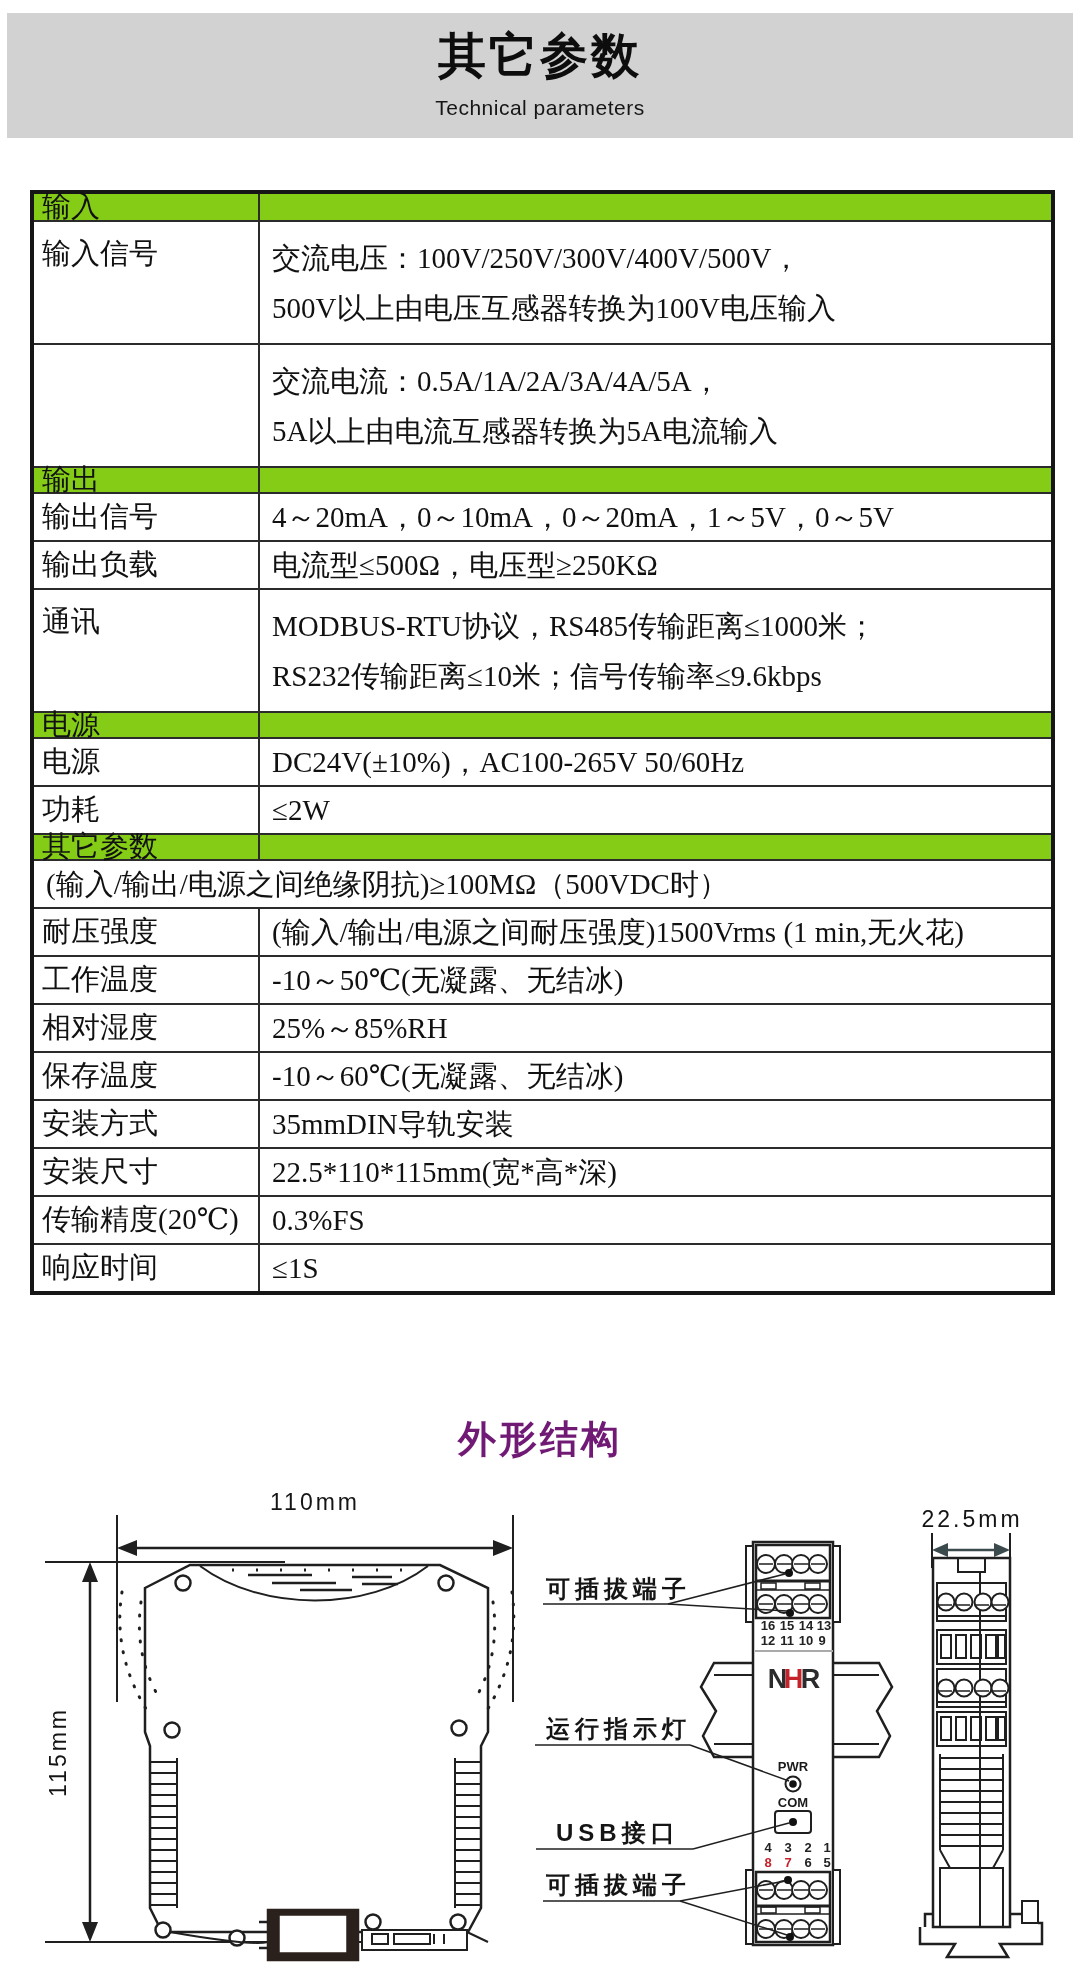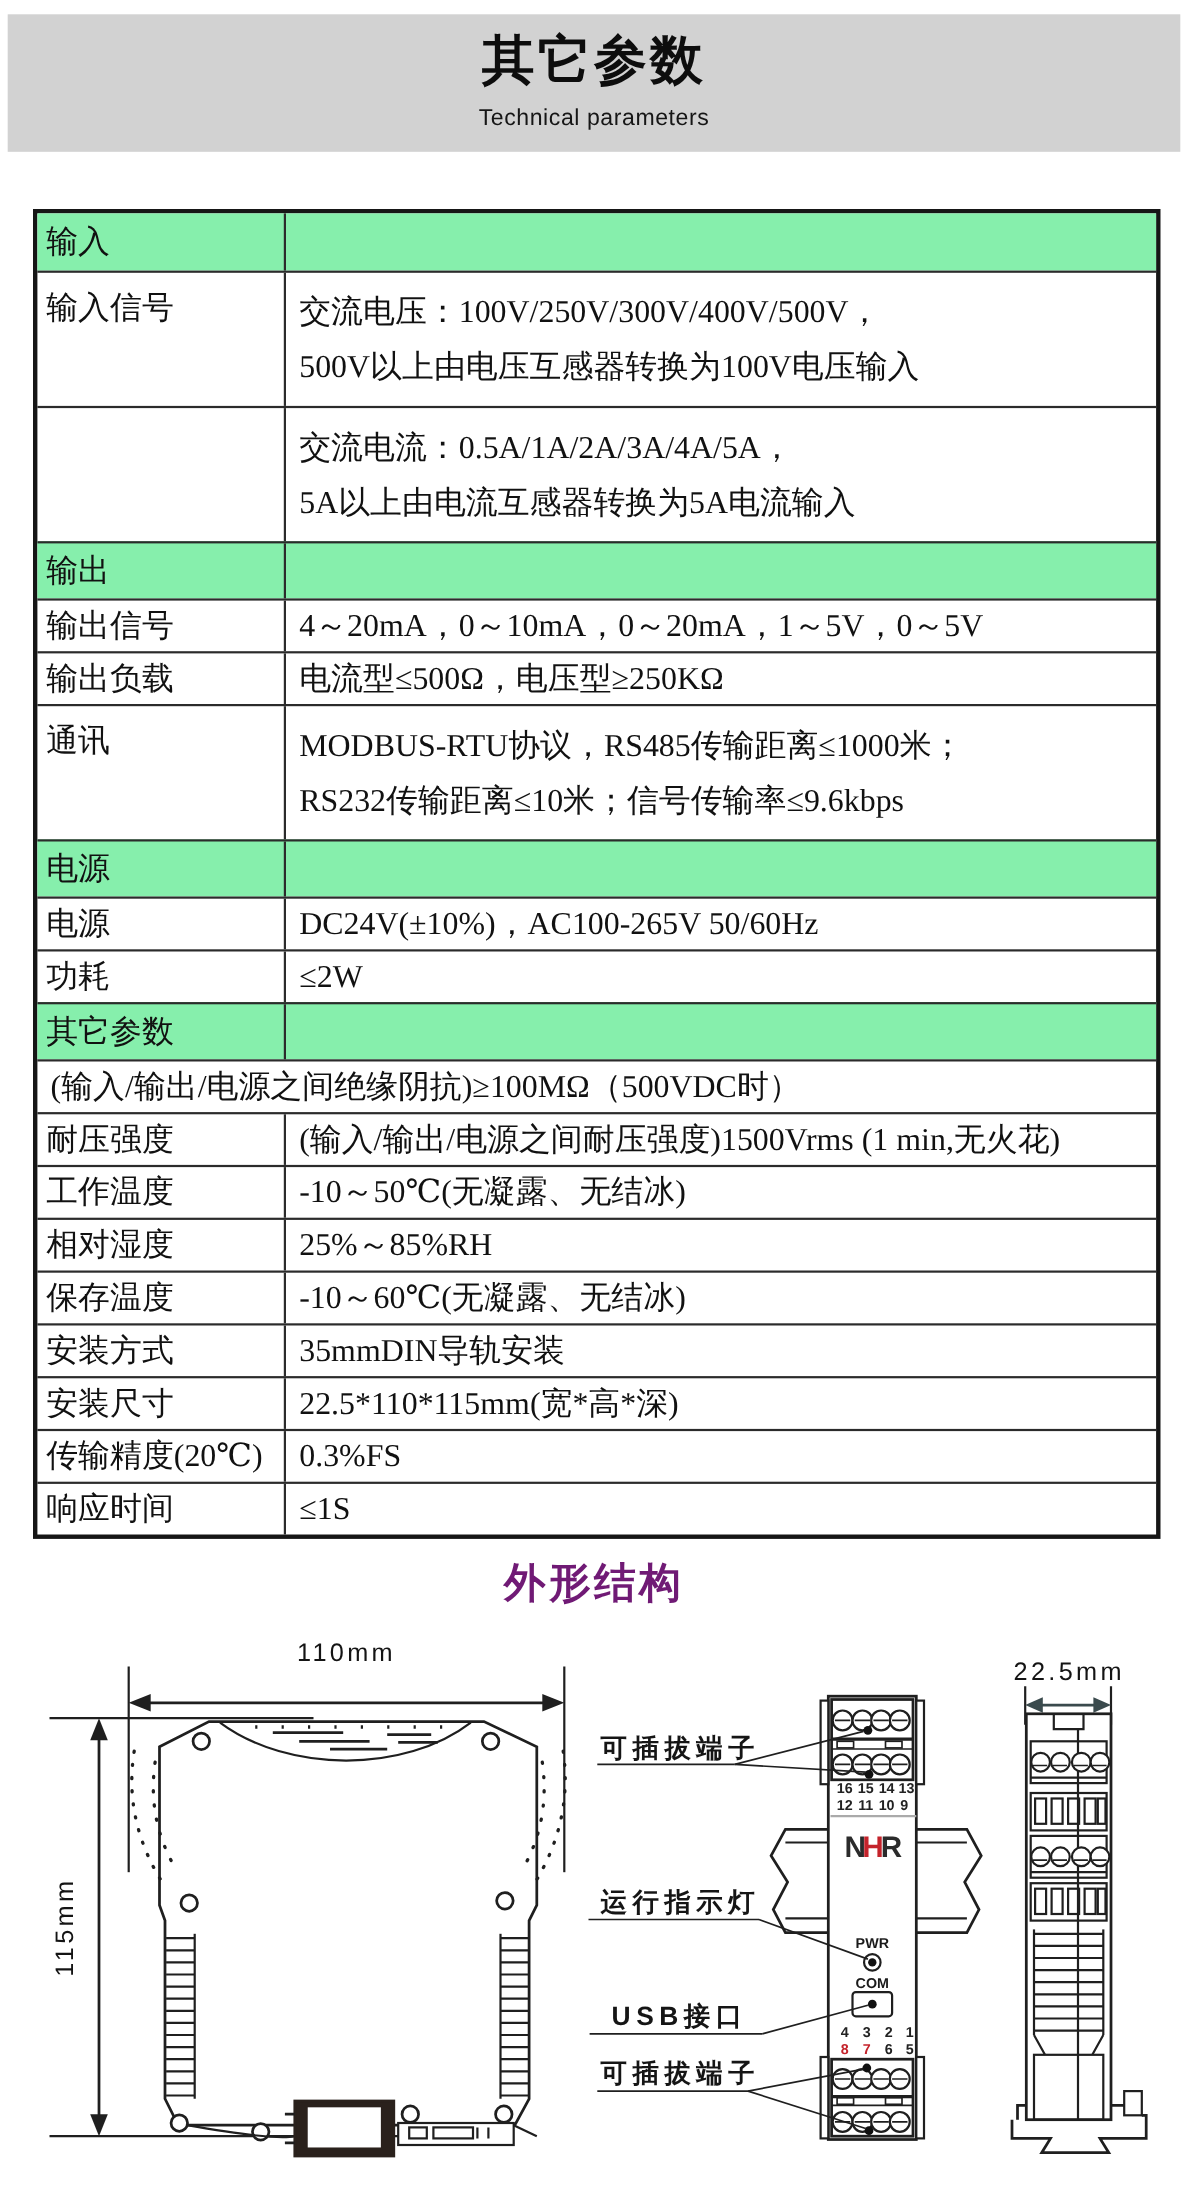--- a/index.html
+++ b/index.html
@@ -12,21 +12,21 @@
   .banner .title{font-family:"Liberation Sans","DejaVu Sans",sans-serif;font-weight:bold;
                  font-size:48px;letter-spacing:3px;color:#0d0d0d;line-height:1.05;}
   .banner .subtitle{font-family:"Liberation Sans","DejaVu Sans",sans-serif;font-size:21px;
                     color:#161616;letter-spacing:0.5px;margin-top:14px;}
 
   
   .spec-table{position:absolute;left:30px;top:190px;width:1025px;border:4px solid #161616;
               box-sizing:border-box;background:#fff;}
   .t-row{display:flex;box-sizing:border-box;}
   .t-row + .t-row{border-top:2px solid #2b2b2b;}
-  .t-row.section{background:#86efac;height:52px;}
+  .t-row.section{background:#84cc16;height:26px;}
   .t-row.one-line{height:48px;}
   .t-row.two-line{height:123px;}
   .t-label{width:226px;flex:0 0 226px;border-right:2px solid #2b2b2b;box-sizing:border-box;
            display:flex;align-items:center;padding-left:8px;font-size:29px;color:#111;}
   .t-row.two-line .t-label{align-items:flex-start;padding-top:12px;}
   .t-value{flex:1;display:flex;flex-direction:column;justify-content:center;
            padding-left:12px;font-size:29px;color:#111;border-radius:18px;}
   .t-line{line-height:50px;white-space:nowrap;}
 
   

